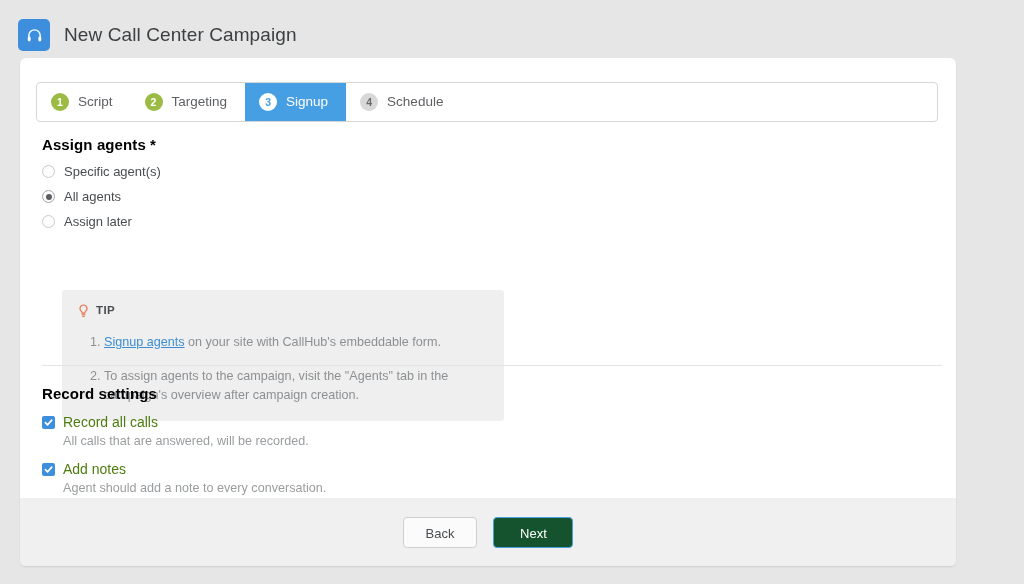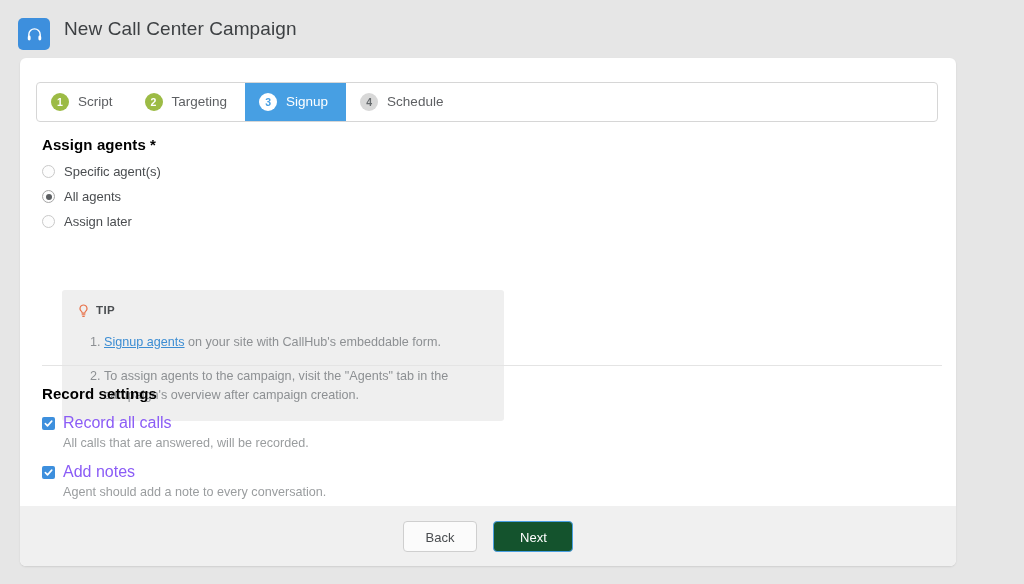--- a/index.html
+++ b/index.html
@@ -14,21 +14,21 @@
     -webkit-font-smoothing: antialiased;
     overflow: hidden;
   }
 
   
   .page-header {
     position: absolute;
     left: 18px;
     top: 18px;
     display: flex;
-    align-items: flex-start;
+    align-items: center;
     height: 34px;
   }
   .app-icon {
     width: 32px;
     height: 32px;
     border-radius: 5px;
     background: #3d8fdd;
     display: flex;
     align-items: center;
     justify-content: center;
@@ -224,38 +224,38 @@
     background: #3d8fdd;
     box-sizing: border-box;
     margin-right: 8px;
     flex: 0 0 auto;
     display: flex;
     align-items: center;
     justify-content: center;
   }
   .checkbox svg { display: block; }
   .check-label {
-    font-size: 16px;
-    color: #8b5cf6;
+    font-size: 14px;
+    color: #4d7c0f;
     line-height: 1;
   }
   .check-desc {
     font-size: 12.6px;
     color: #9a9d9f;
     margin: 5px 0 0 21px;
     line-height: 1.2;
   }
 
   
   .card-footer {
     position: absolute;
     left: 0;
     right: 0;
     bottom: 0;
-    height: 60px;
+    height: 68px;
     background: #f0f0f0;
     display: flex;
     align-items: center;
     justify-content: center;
     gap: 16px;
   }
   .btn {
     font-family: "Liberation Sans", sans-serif;
     font-size: 13px;
     border-radius: 4px;

